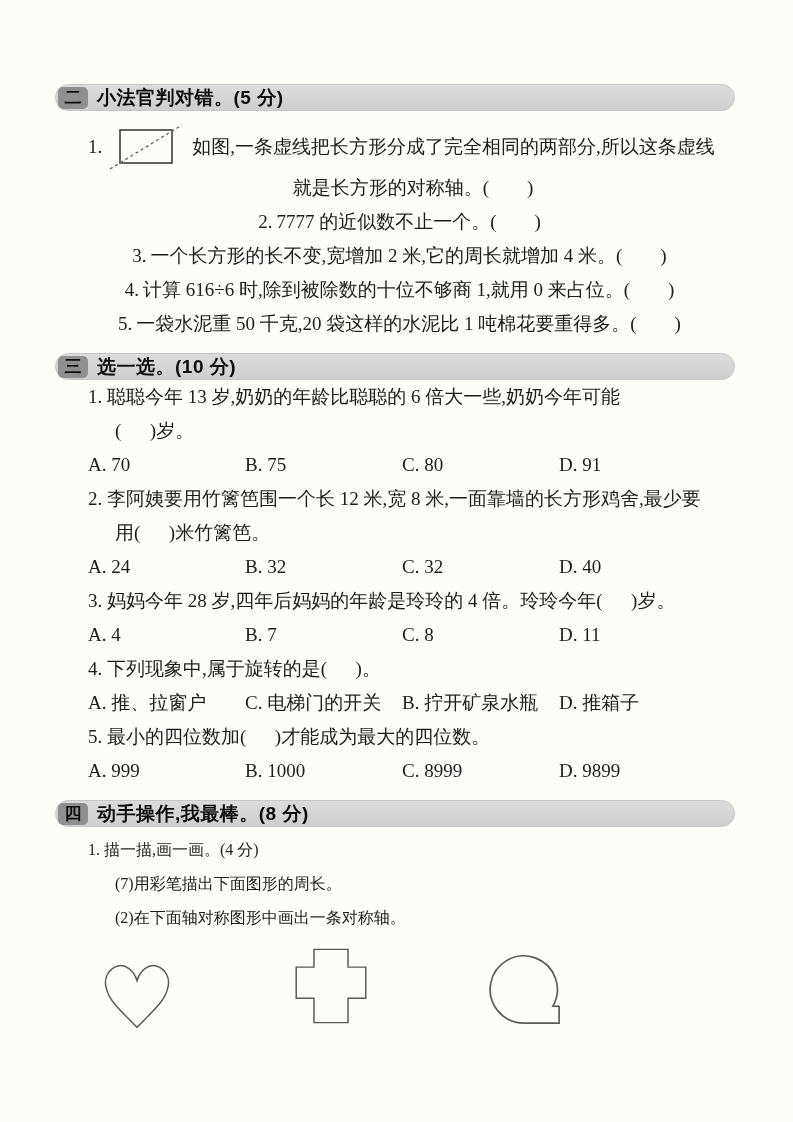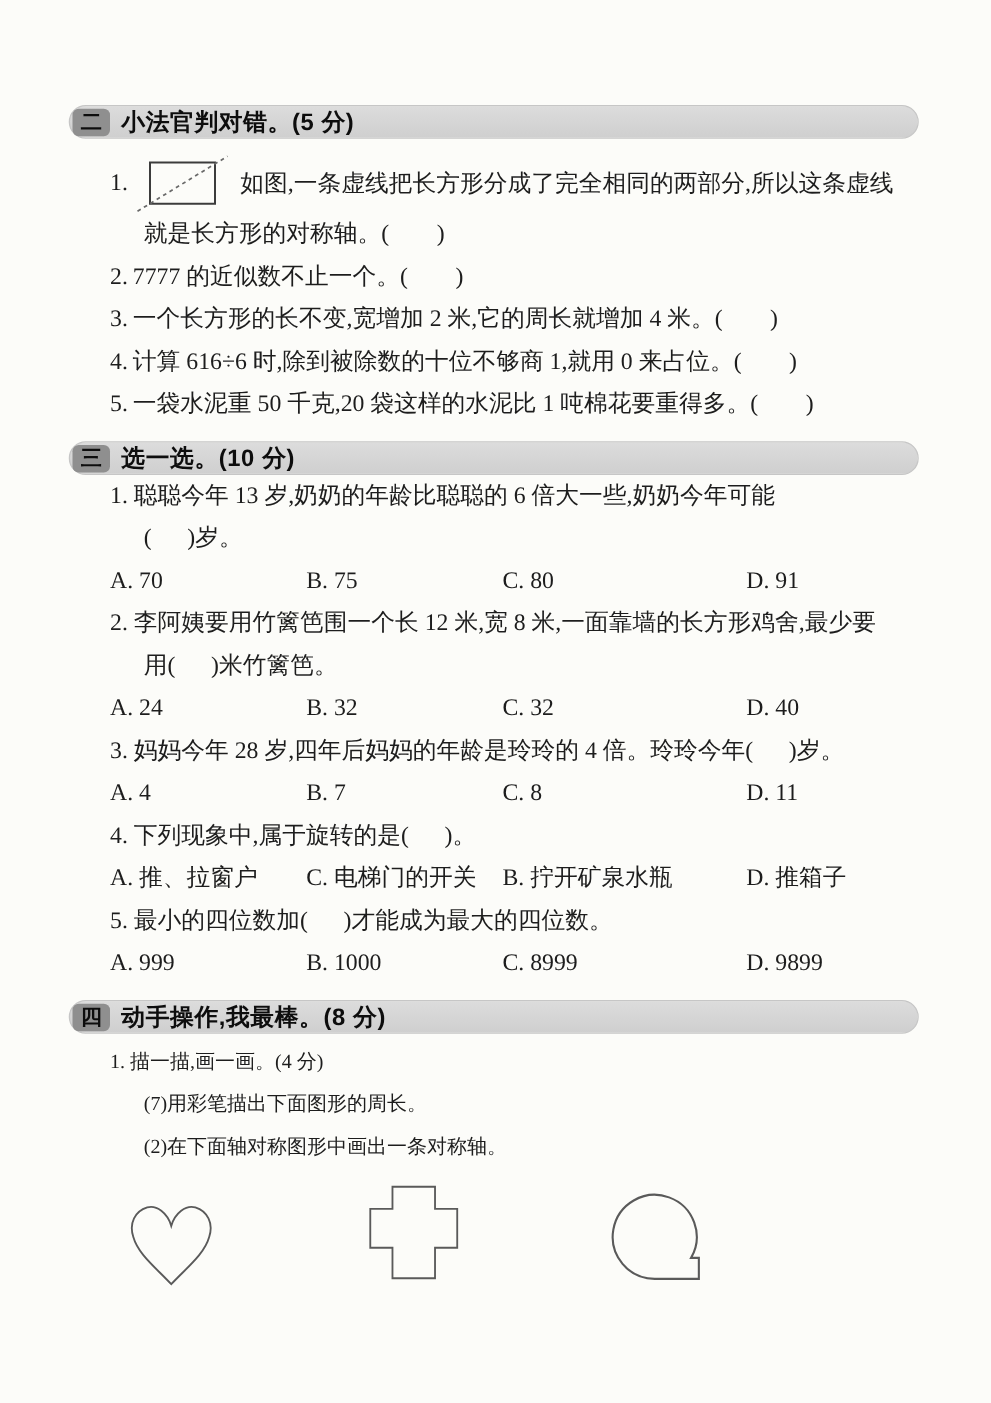--- a/index.html
+++ b/index.html
@@ -44,34 +44,34 @@
   
   .jq1 {
     display:flex; align-items:center;
     padding-left:33px; margin-top:12px; height:48px;
     font-size:19px;
   }
   .jq1 .qno { margin-right:6px; }
   .jq1 .fig { flex:none; margin-right:8px; }
   .jq1 .t { white-space:pre; }
   .jrow {
-    display:flex; justify-content:flex-start;
+    display:flex; justify-content:center;
     padding-left:33px; line-height:34px; font-size:19px;
   }
   .jrow.cont { padding-left:60px; }
   .jrow .t { white-space:pre; }
   .jrow .blank { white-space:pre; margin-right:24px; }
   .jrow .num { margin-right:4px; }
 
   
   .mcline { padding-left:33px; line-height:34px; font-size:19px; white-space:pre; }
   .mcline.cont { padding-left:60px; }
   .opts { display:flex; padding-left:33px; line-height:34px; font-size:19px; }
   .opts span { flex:none; width:157px; white-space:pre; }
-  .opts span:last-child { width:auto;margin-left:38px; }
+  .opts span:last-child { width:auto; }
 
   
   .holine { padding-left:33px; line-height:34px; font-size:16px; white-space:pre; }
   .holine.sub { padding-left:60px; }
   .figrow { display:flex; align-items:flex-start; padding-left:45px; margin-top:12px; }
   .figrow svg { display:block; }
   .gap1 { width:120px; flex:none; }
   .gap2 { width:118px; flex:none; }
   .shape { stroke:#5a5a5a; fill:none; stroke-width:2; }
 </style>

